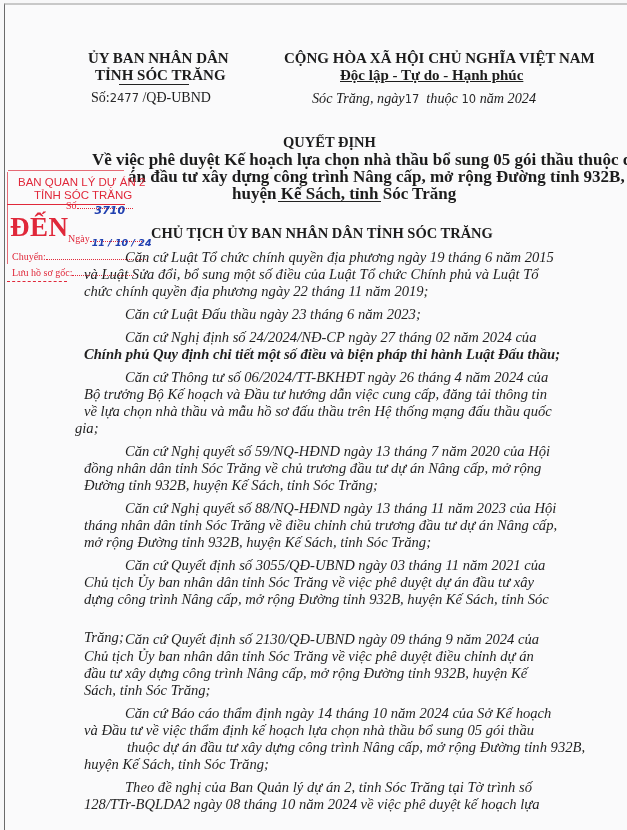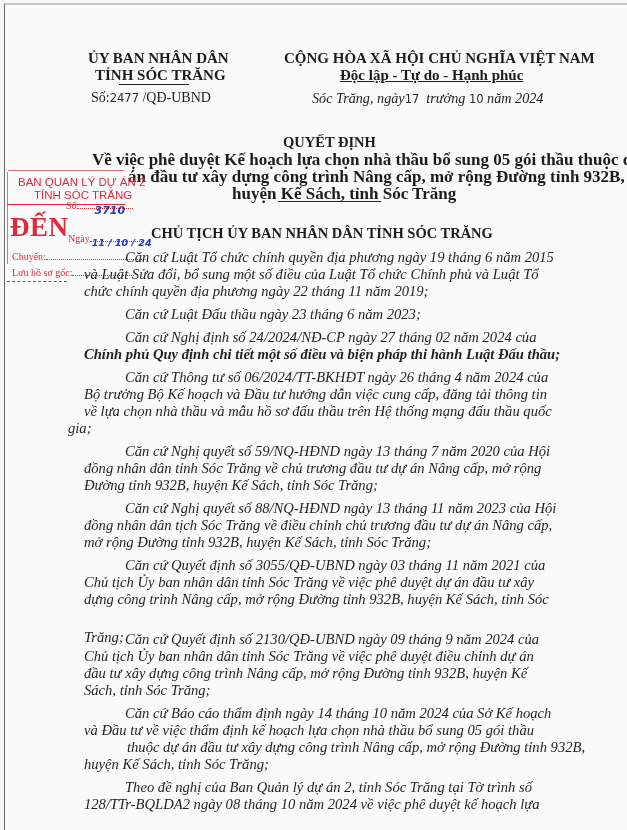--- a/index.html
+++ b/index.html
@@ -40,21 +40,21 @@
 <div class="abs hdr-bold" style="left:88px;top:50px;">ỦY BAN NHÂN DÂN</div>
 <div class="abs hdr-bold" style="left:95px;top:67px;">TỈNH SÓC TRĂNG</div>
 <div class="u-line" style="left:119px;top:84px;width:70px;"></div>
 <div class="abs" style="left:91px;top:90px;font-size:14px;">
   <span>Số:</span><span class="hand">2477</span>&nbsp;<span>/QĐ-UBND</span>
 </div>
 
 <div class="abs hdr-bold" style="left:284px;top:50px;">CỘNG HÒA XÃ HỘI CHỦ NGHĨA VIỆT NAM</div>
 <div class="abs hdr-bold" style="left:340px;top:67px;text-decoration:underline;">Độc lập - Tự do - Hạnh phúc</div>
 <div class="abs" style="left:312px;top:90px;font-size:14.2px;font-style:italic;">
-  <span>Sóc Trăng, ngày</span><span class="hand" style="font-style:normal;">17</span>&nbsp; <span>trưởng</span> <span class="hand" style="font-style:normal;text-align:center;">10</span> <span>năm 2024</span>
+  <span>Sóc Trăng, ngày</span><span class="hand" style="font-style:normal;">17</span>&nbsp; <span>thuộc</span> <span class="hand" style="font-style:normal;text-align:center;">10</span> <span>năm 2024</span>
 </div>
 
 <div class="abs title" style="left:283px;top:134px;font-size:14.5px;">QUYẾT ĐỊNH</div>
 <div class="abs sub" style="left:92px;top:150px;">Về việc phê duyệt Kế hoạch lựa chọn nhà thầu bổ sung 05 gói thầu thuộc dự</div>
 <div class="abs sub" style="left:128px;top:167px;">án đầu tư xây dựng công trình Nâng cấp, mở rộng Đường tỉnh 932B,</div>
 <div class="abs sub" style="left:232px;top:184px;">huyện Kế Sách, tỉnh Sóc Trăng</div>
 <div class="u-line" style="left:278px;top:201px;width:103px;"></div>
 
 <div class="abs title" style="left:151px;top:225px;font-size:14.5px;">CHỦ TỊCH ỦY BAN NHÂN DÂN TỈNH SÓC TRĂNG</div>
 
@@ -83,26 +83,26 @@
 <div>
   <div class="abs body-line" style="left:125px;top:249px;">Căn cứ Luật Tổ chức chính quyền địa phương ngày 19 tháng 6 năm 2015</div>
   <div class="abs body-line" style="left:84px;top:266px;">và Luật Sửa đổi, bổ sung một số điều của Luật Tổ chức Chính phủ và Luật Tổ</div>
   <div class="abs body-line" style="left:84px;top:283px;">chức chính quyền địa phương ngày 22 tháng 11 năm 2019;</div>
   <div class="abs body-line" style="left:125px;top:306px;">Căn cứ Luật Đấu thầu ngày 23 tháng 6 năm 2023;</div>
   <div class="abs body-line" style="left:125px;top:329px;">Căn cứ Nghị định số 24/2024/NĐ-CP ngày 27 tháng 02 năm 2024 của</div>
   <div class="abs body-line" style="left:84px;top:346px;font-weight:bold;">Chính phủ Quy định chi tiết một số điều và biện pháp thi hành Luật Đấu thầu;</div>
   <div class="abs body-line" style="left:125px;top:369px;">Căn cứ Thông tư số 06/2024/TT-BKHĐT ngày 26 tháng 4 năm 2024 của</div>
   <div class="abs body-line" style="left:84px;top:386px;">Bộ trưởng Bộ Kế hoạch và Đầu tư hướng dẫn việc cung cấp, đăng tải thông tin</div>
   <div class="abs body-line" style="left:84px;top:403px;">về lựa chọn nhà thầu và mẫu hồ sơ đấu thầu trên Hệ thống mạng đấu thầu quốc</div>
-  <div class="abs body-line" style="left:68px;top:420px;text-align:right;">gia;</div>
+  <div class="abs body-line" style="left:75px;top:420px;text-align:right;">gia;</div>
   <div class="abs body-line" style="left:125px;top:443px;">Căn cứ Nghị quyết số 59/NQ-HĐND ngày 13 tháng 7 năm 2020 của Hội</div>
   <div class="abs body-line" style="left:84px;top:460px;">đồng nhân dân tỉnh Sóc Trăng về chủ trương đầu tư dự án Nâng cấp, mở rộng</div>
   <div class="abs body-line" style="left:84px;top:477px;">Đường tỉnh 932B, huyện Kế Sách, tỉnh Sóc Trăng;</div>
   <div class="abs body-line" style="left:125px;top:500px;">Căn cứ Nghị quyết số 88/NQ-HĐND ngày 13 tháng 11 năm 2023 của Hội</div>
-  <div class="abs body-line" style="left:84px;top:517px;">đồng nhân dân tịch Sóc Trăng về điều chỉnh chủ trương đầu tư dự án Nâng cấp,</div>
+  <div class="abs body-line" style="left:84px;top:517px;">tháng nhân dân tỉnh Sóc Trăng về điều chỉnh chủ trương đầu tư dự án Nâng cấp,</div>
   <div class="abs body-line" style="left:84px;top:534px;">mở rộng Đường tỉnh 932B, huyện Kế Sách, tỉnh Sóc Trăng;</div>
   <div class="abs body-line" style="left:125px;top:557px;">Căn cứ Quyết định số 3055/QĐ-UBND ngày 03 tháng 11 năm 2021 của</div>
   <div class="abs body-line" style="left:84px;top:574px;">Chủ tịch Ủy ban nhân dân tỉnh Sóc Trăng về việc phê duyệt dự án đầu tư xây</div>
   <div class="abs body-line" style="left:84px;top:591px;">dựng công trình Nâng cấp, mở rộng Đường tỉnh 932B, huyện Kế Sách, tỉnh Sóc</div>
   <div class="abs body-line" style="left:84px;top:608px;margin-top:21px;">Trăng;</div>
   <div class="abs body-line" style="left:125px;top:631px;">Căn cứ Quyết định số 2130/QĐ-UBND ngày 09 tháng 9 năm 2024 của</div>
   <div class="abs body-line" style="left:84px;top:648px;">Chủ tịch Ủy ban nhân dân tỉnh Sóc Trăng về việc phê duyệt điều chỉnh dự án</div>
   <div class="abs body-line" style="left:84px;top:665px;">đầu tư xây dựng công trình Nâng cấp, mở rộng Đường tỉnh 932B, huyện Kế</div>
   <div class="abs body-line" style="left:84px;top:682px;">Sách, tỉnh Sóc Trăng;</div>
   <div class="abs body-line" style="left:125px;top:705px;">Căn cứ Báo cáo thẩm định ngày 14 tháng 10 năm 2024 của Sở Kế hoạch</div>

